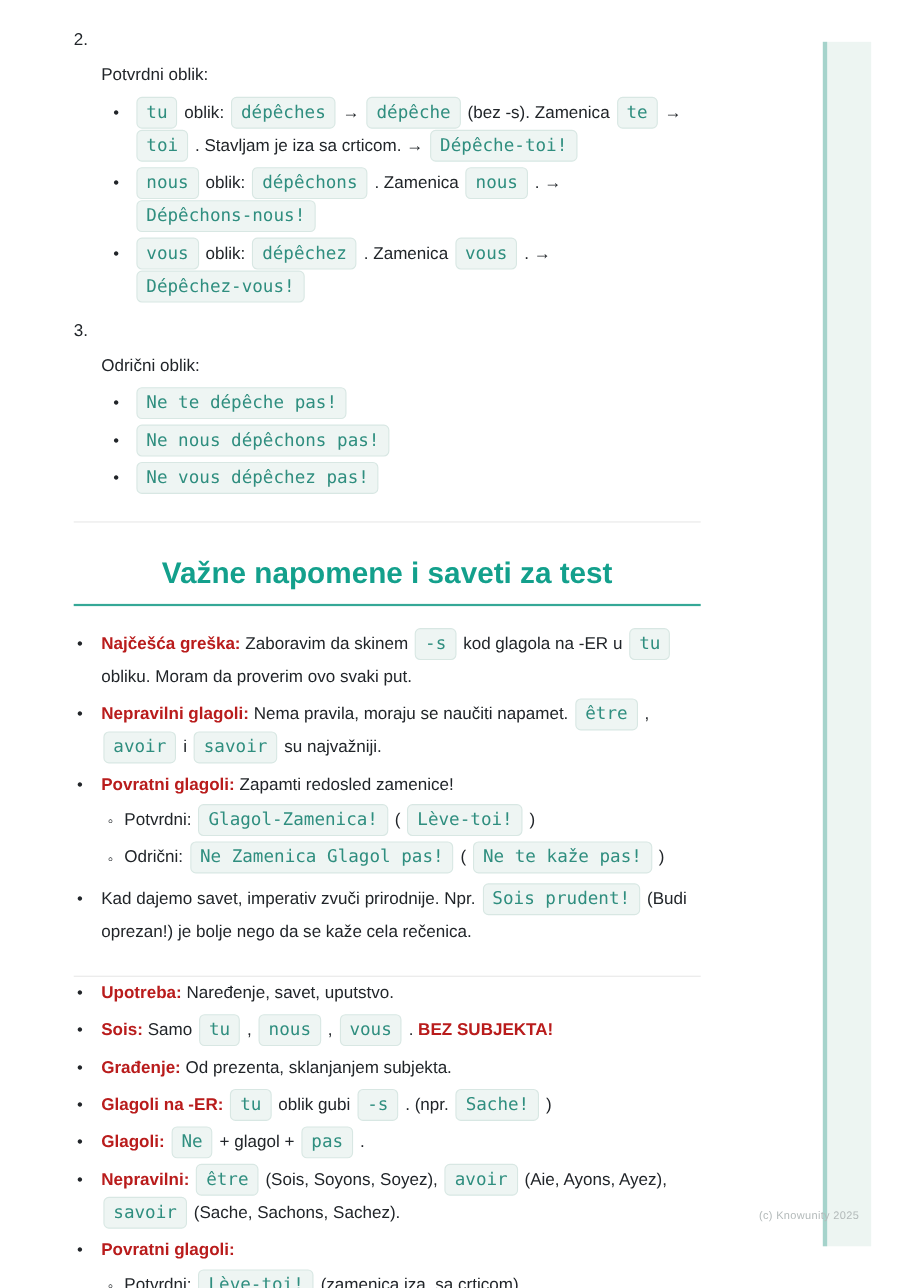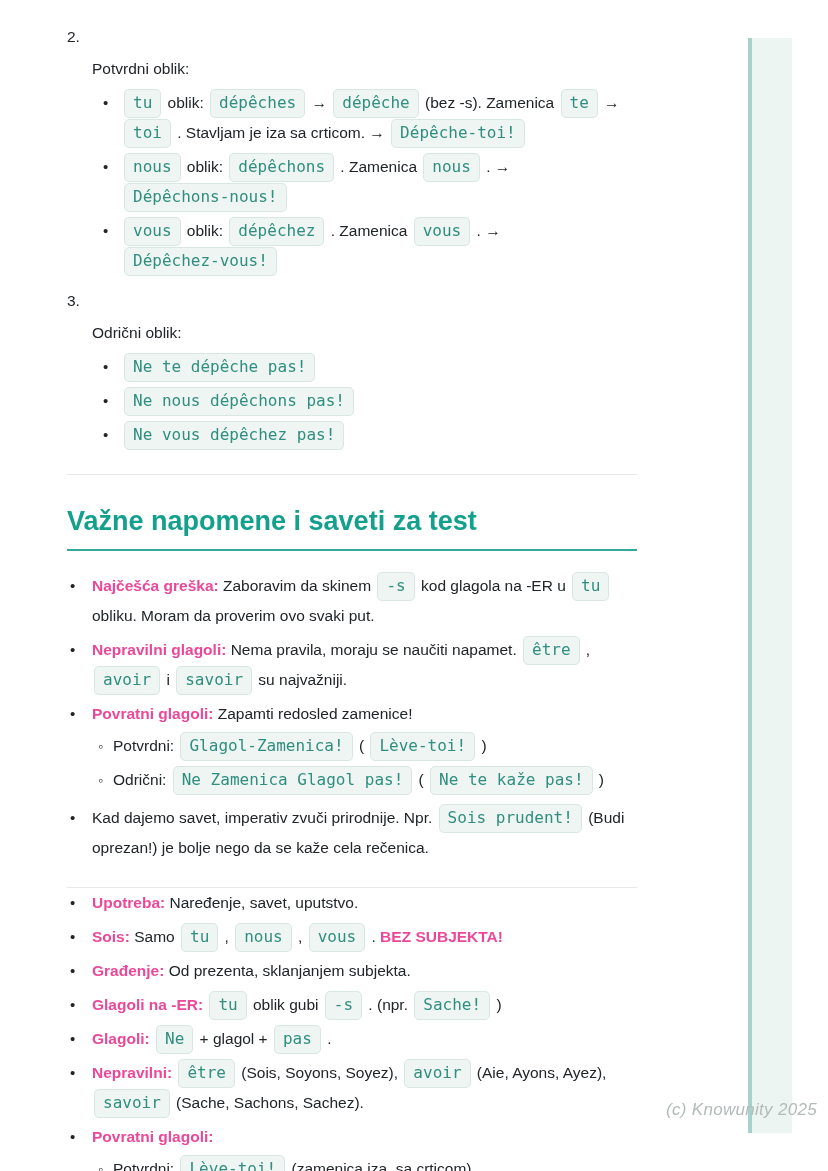--- a/index.html
+++ b/index.html
@@ -33,43 +33,44 @@
   
   .li{display:flex;margin-bottom:4px;}
   .li .marker{flex:none;width:19px;font-size:15px;line-height:30px;}
   .li .li-body{flex:1;font-size:15.5px;line-height:30px;}
 
   .ul{padding-left:3px;}
   .ul .li .marker{width:22px;}
   .subul{margin-top:2px;padding-left:6px;}
   .subul .li .marker{width:15px;font-size:14px;}
 
-  strong{font-weight:700;color:#ec4899;}
+  strong{font-weight:700;color:#b91c1c;}
 
   .code{
     display:inline-block;white-space:nowrap;
     font-family:"DejaVu Sans Mono",monospace;
     font-size:16px;line-height:1.3;
     color:var(--code-text);background:var(--code-bg);
     border:1px solid var(--code-border);border-radius:5px;
     padding:3px 8px;margin:0 2px;vertical-align:baseline;
   }
 
   .section-heading{
     font-size:27px;line-height:32px;font-weight:700;color:var(--accent);
     margin:30px 0 20px;padding-bottom:12px;
     border-bottom:2px solid var(--underline);
+    text-align:center;
   }
   .divider{border:none;border-top:1px solid var(--divider);margin:24px 0 0;}
 
   .strip-panel{position:absolute;left:752px;top:38px;width:40px;height:1095px;background:var(--strip-bg);}
   .strip-line{position:absolute;left:748px;top:38px;width:4px;height:1095px;background:var(--strip-line);}
   .watermark{
-    position:absolute;left:666px;top:1100px;z-index:3;
-    font-size:17px;letter-spacing:.3px;color:var(--watermark);font-style:italic;
+    position:absolute;left:690px;top:1100px;z-index:3;
+    font-size:10px;letter-spacing:.3px;color:var(--watermark);
   }
 </style>
 </head>
 <body>
 
 <div class="content" id="doc">
     <div class="num-header">
       <span class="num">2.</span>
       <span class="label">Potvrdni oblik:</span>
     </div>

